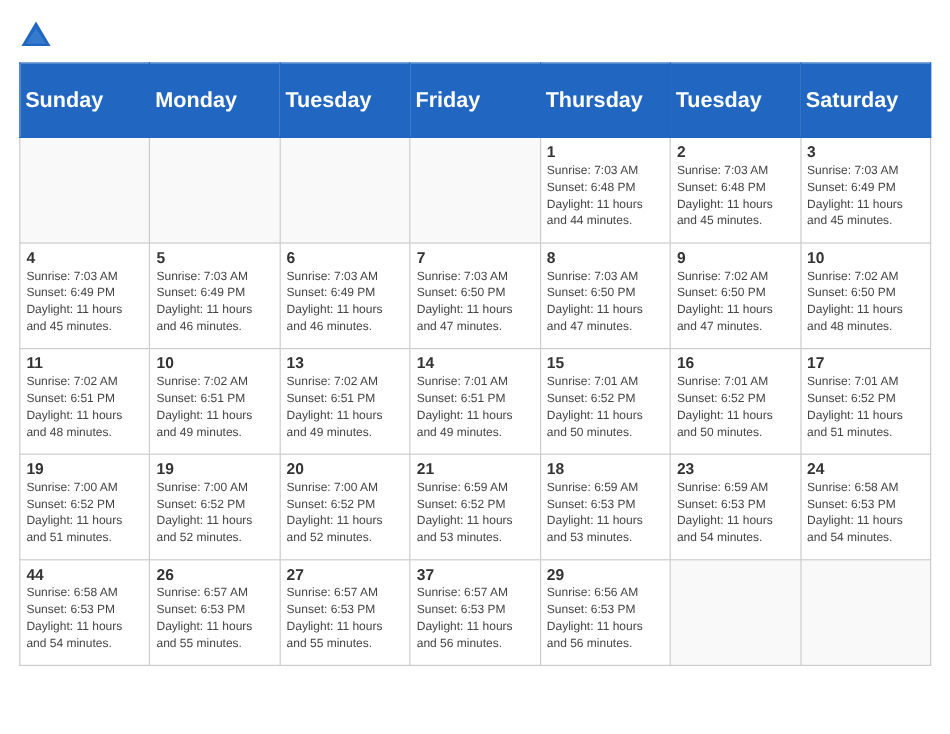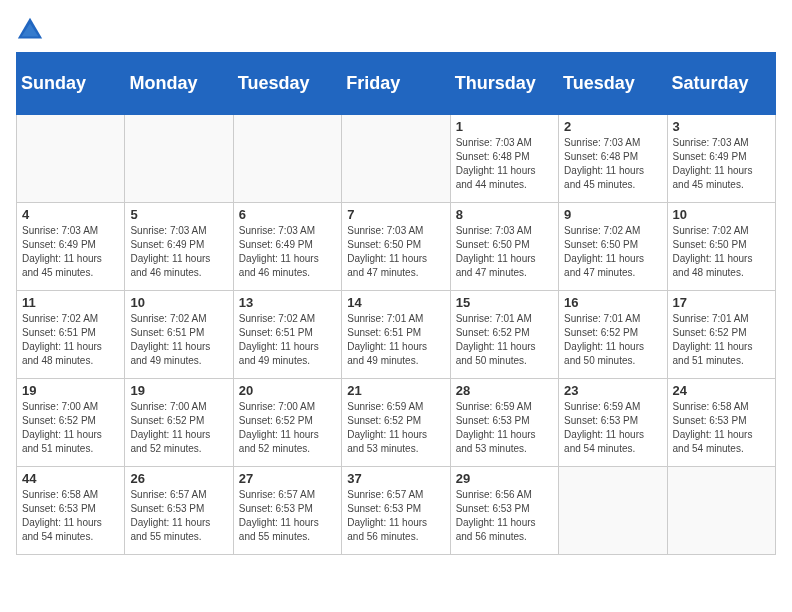--- a/index.html
+++ b/index.html
@@ -270,21 +270,21 @@
 and 52 minutes.</div>
         </td>
         <td>
           <span class="day-num">21</span>
           <div class="day-info" style="white-space: pre-line;">Sunrise: 6:59 AM
 Sunset: 6:52 PM
 Daylight: 11 hours
 and 53 minutes.</div>
         </td>
         <td>
-          <span class="day-num">28</span>
+          <span class="day-num">18</span>
           <div class="day-info" style="white-space: pre-line;">Sunrise: 6:59 AM
 Sunset: 6:53 PM
 Daylight: 11 hours
 and 53 minutes.</div>
         </td>
         <td>
           <span class="day-num">23</span>
           <div class="day-info" style="white-space: pre-line;">Sunrise: 6:59 AM
 Sunset: 6:53 PM
 Daylight: 11 hours

